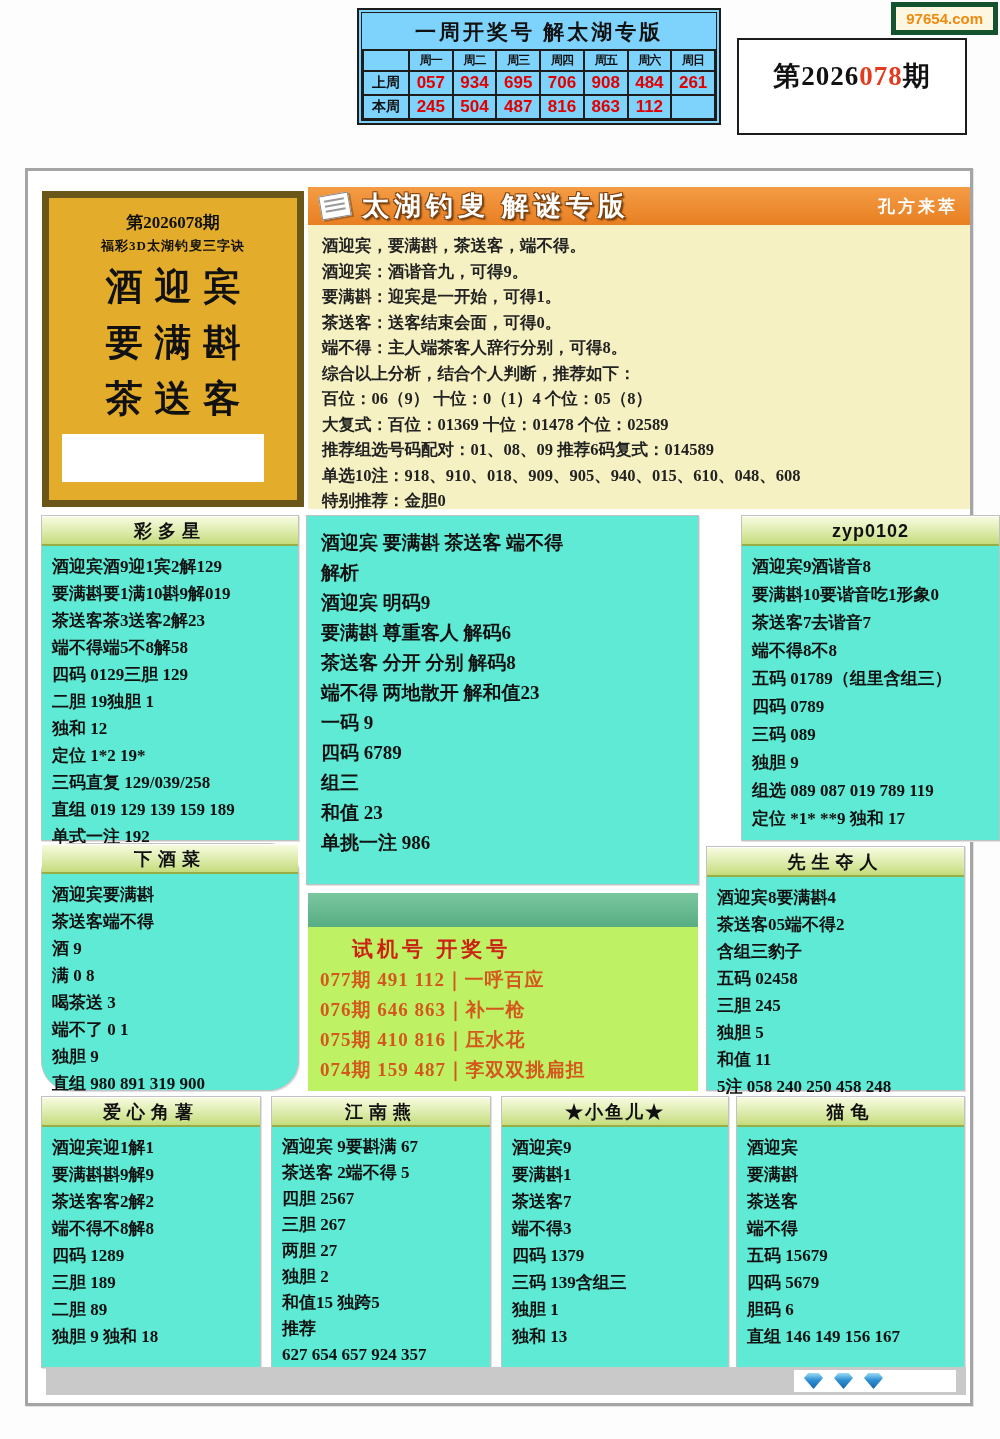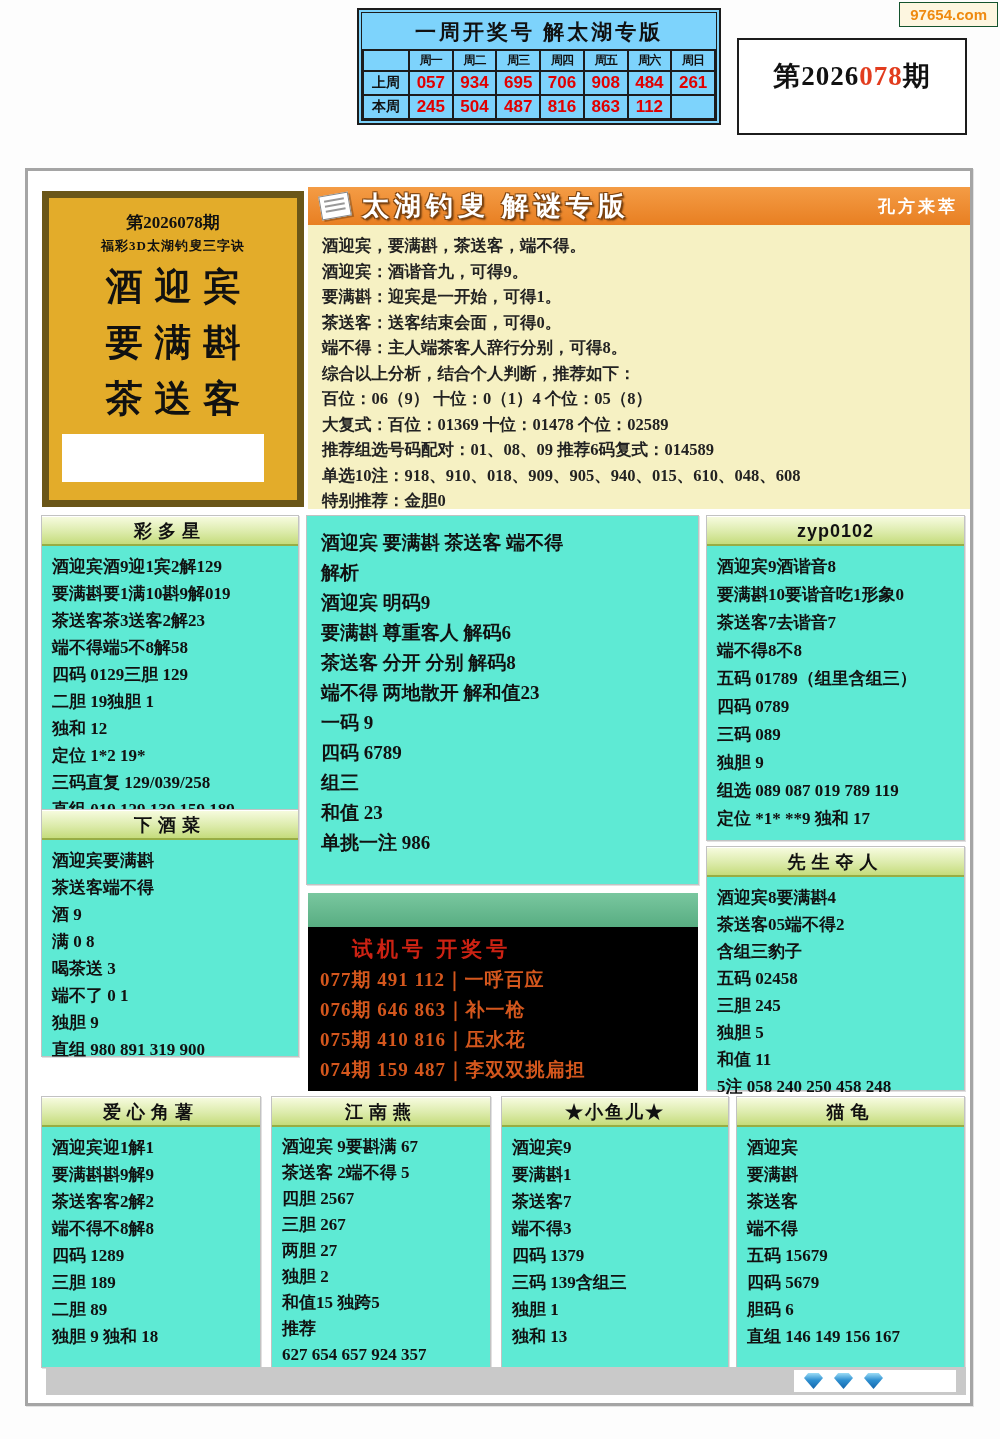--- a/index.html
+++ b/index.html
@@ -1,21 +1,21 @@
 <!DOCTYPE html>
 <html><head>
 <meta charset="utf-8">
 <style>
   * { box-sizing: border-box; }
   body { margin:0; background:#fff; }
   .page { position:relative; width:1000px; height:1439px; background:#fdfdfd; overflow:hidden;
           font-family:"Liberation Serif","DejaVu Serif",serif; color:#111; }
 
   
-  .badge { position:absolute; top:2px; right:2px; background:#fdf6e0; border:1px solid #14532d;
+  .badge { position:absolute; top:2px; right:2px; background:#fdf6e0; border:5px solid #14532d;
            color:#ef8a10; font:bold 15px "Liberation Sans",sans-serif; padding:3px 10px; }
 
   
   .weekbox { position:absolute; left:357px; top:8px; width:364px; border:2px solid #1c1c1c;
              background:#7dd3fc; padding:2px; }
   .weekbox-inner { border:1px solid #1c1c1c; padding:0; }
   .weektitle { text-align:center; font-weight:bold; font-size:21px; letter-spacing:3px; padding:5px 0 3px; }
   table.week { border-collapse:collapse; width:100%; table-layout:fixed; }
   table.week td { border:2px solid #1c1c1c; text-align:center; padding:1px 0; }
   td.daycell { font-weight:bold; font-size:12px; letter-spacing:-1px; }
@@ -59,21 +59,21 @@
              background:linear-gradient(180deg,#f6fbde 0%,#dcebab 55%,#c5dc7c 100%);
              border-bottom:2px solid #97ad45; border-top:1px solid #fff; }
   .panel-b { padding:7px 10px; }
   .p-line { font-size:17px; font-weight:bold; line-height:27px; white-space:nowrap; }
   .panel-big .p-line { font-size:19px; line-height:30px; }
   .panel-big .panel-b { padding:12px 14px; }
 
   
   .trial { position:absolute; left:280px; top:722px; width:390px; height:198px; }
   .trial-h { height:34px; background:linear-gradient(180deg,#79c79f,#58ad82); }
-  .trial-b { background:#000000; height:164px; padding:5px 0 0 12px; }
+  .trial-b { background:#bef264; height:164px; padding:5px 0 0 12px; }
   .trial-title { color:#cc2213; font-size:21px; font-weight:bold; letter-spacing:4px; margin:3px 0 2px 32px; }
   .trial-row { color:#d4571d; font-size:19px; font-weight:bold; line-height:30px; letter-spacing:1px; white-space:nowrap; }
 
   
   .footbar { position:absolute; left:18px; top:1196px; width:920px; height:28px; background:#c9c9c9; }
   .footbox { position:absolute; right:10px; top:3px; width:162px; height:22px; background:#fff;
              display:flex; align-items:center; gap:11px; padding-left:10px; }
   .diamond { width:19px; height:16px; display:inline-block;
              background:linear-gradient(180deg,#9bdcf6 0%,#2e90d1 45%,#1465ab 100%);
              clip-path:polygon(22% 0, 78% 0, 100% 32%, 50% 100%, 0 32%); }
@@ -192,38 +192,38 @@
           <div class="p-line">茶送客 分开 分别 解码8</div>
           <div class="p-line">端不得 两地散开 解和值23</div>
           <div class="p-line">一码 9</div>
           <div class="p-line">四码 6789</div>
           <div class="p-line">组三</div>
           <div class="p-line">和值 23</div>
           <div class="p-line">单挑一注 986</div>
         </div>
     </div>
 
-    <div class="panel" style="left:678px; top:344px; width:259px; height:326px;">
+    <div class="panel" style="left:713px; top:344px; width:259px; height:326px;">
       <div class="panel-h" style="letter-spacing:1px; font-family:'Liberation Sans',sans-serif;">zyp0102</div>
       <div class="panel-b">
 
       <div class="p-line" style="line-height:28px;">酒迎宾9酒谐音8</div>
           <div class="p-line" style="line-height:28px;">要满斟10要谐音吃1形象0</div>
           <div class="p-line" style="line-height:28px;">茶送客7去谐音7</div>
           <div class="p-line" style="line-height:28px;">端不得8不8</div>
           <div class="p-line" style="line-height:28px;">五码 01789（组里含组三）</div>
           <div class="p-line" style="line-height:28px;">四码 0789</div>
           <div class="p-line" style="line-height:28px;">三码 089</div>
           <div class="p-line" style="line-height:28px;">独胆 9</div>
           <div class="p-line" style="line-height:28px;">组选 089 087 019 789 119</div>
           <div class="p-line" style="line-height:28px;">定位 *1* **9 独和 17</div>
         </div>
     </div>
 
-    <div class="panel" style="left:13px; top:638px; width:258px; height:248px;">
+    <div class="panel" style="left:13px; top:672px; width:258px; height:248px;border-radius:30px;">
       <div class="panel-h">下酒菜</div>
       <div class="panel-b">
 
       <div class="p-line">酒迎宾要满斟</div>
           <div class="p-line">茶送客端不得</div>
           <div class="p-line">酒 9</div>
           <div class="p-line">满 0 8</div>
           <div class="p-line">喝茶送 3</div>
           <div class="p-line">端不了 0 1</div>
           <div class="p-line">独胆 9</div>

